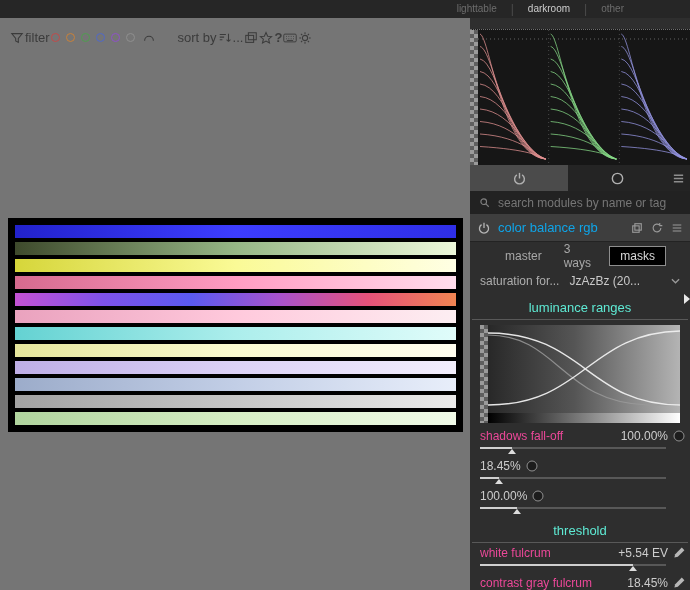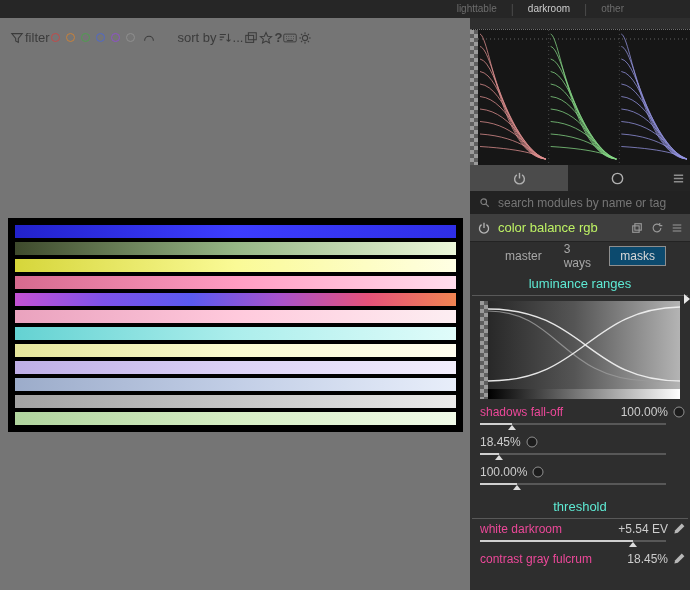--- a/index.html
+++ b/index.html
@@ -49,27 +49,27 @@
   .search-row{position:absolute;top:173px;left:0;width:220px;height:23px;background:#222;
               display:flex;align-items:center;gap:6px;padding:0 9px}
   .search-row svg{width:11px;height:11px;stroke:#808080;fill:none;stroke-width:1.4;flex:none}
   .search-row input{flex:1;min-width:0;background:transparent;border:none;outline:none;color:#aaa;font-size:12px;font-family:inherit}
   .search-row input::placeholder{color:#767676}
 
   .module{position:absolute;top:196px;left:0;right:0;bottom:0;color:#c3c3c3}
   .mod-header{height:28px;background:#3e3e3e;border-bottom:1px solid #232323;display:flex;align-items:center;gap:7px;padding:0 7px}
   .mod-power{display:flex;color:#b5b5b5}
   .mod-power svg{width:14px;height:14px;stroke:currentColor;fill:none;stroke-width:1.5}
-  .mod-title{font-size:13px;color:#bef264;flex:1}
+  .mod-title{font-size:13px;color:#0ea5e9;flex:1}
   .mod-icons{display:flex;gap:8px;color:#9a9a9a;align-items:center}
   .mod-icons span{display:flex}
   .mod-icons svg{width:12px;height:12px;stroke:currentColor;fill:none;stroke-width:1.3}
   .mod-tabs{height:27px;display:flex;align-items:center;justify-content:space-around;padding:0 24px}
   .mod-tab{font-size:12px;color:#a8a8a8;padding:2px 10px;border:1px solid transparent}
-  .mod-tab.active{border-color:#8e8e8e;color:#d8d8d8;background:#0c4a6e}
+  .mod-tab.active{border-color:#8e8e8e;color:#d8d8d8;background:#000000}
   .sat-row{height:24px;display:flex;align-items:center;padding:0 10px;font-size:12px;color:#adadad}
   .sat-value{margin-left:10px;color:#c9c9c9;white-space:nowrap}
   .chev{margin-left:auto;color:#9a9a9a;display:flex}
   .chev svg{width:9px;height:6px;stroke:currentColor;fill:none;stroke-width:1.4}
   .sec{margin:2px 2px 0;padding:5px 0 4px;text-align:center;font-size:13px;color:#5eead4;border-bottom:1px solid #595959}
   .graph-wrap{position:relative;margin:5px 10px 3px;height:98px}
   .graph-checker{position:absolute;left:0;top:0;width:8px;height:98px}
   .graph{position:absolute;left:8px;top:0;right:0;height:88px;
          background:linear-gradient(90deg,#282828 0%,#555555 45%,#b4b4b4 100%)}
   .graph svg{width:100%;height:100%;display:block}
@@ -271,20 +271,29 @@
           </span>
         </span>
       </div>
 
       <div id="modTabs" class="mod-tabs">
           <span class="mod-tab">master</span>
           <span class="mod-tab">3 ways</span>
           <span class="mod-tab active">masks</span>
         </div>
 
+      <div class="sat-row">
+        <span>saturation for...</span>
+        <span class="sat-value">JzAzBz (20...</span>
+        <span class="chev">
+          <svg viewBox="0 0 10 6">
+              <path d="M1 1l4 4 4-4"></path>
+            </svg>
+        </span>
+      </div>
 
       <div class="sec">luminance ranges</div>
 
       <div class="graph-wrap">
         <div class="checker graph-checker"></div>
         <div class="graph">
           <svg id="graphSvg" viewBox="0 0 192 88" preserveAspectRatio="none">
               <path d="M0 10 C70 10,74 78,160 80 L192 80" stroke="#9a9a9a" fill="none" opacity="0.85" stroke-width="1.2"></path>
               <path d="M0 8 C96 8,100 80,192 80" stroke="#efefef" fill="none" opacity="0.95" stroke-width="1.4"></path>
               <path d="M0 80 C96 80,100 8,192 6" stroke="#efefef" fill="none" opacity="0.95" stroke-width="1.4"></path>
@@ -337,21 +346,21 @@
               <div class="ctl-marker" style="left: calc(20% - 4px);"></div>
             </div>
           </div>
         </div>
 
       <div class="sec">threshold</div>
 
       <div id="thrSliders">
           <div class="ctl">
             <div class="ctl-top">
-              <span class="ctl-label">white darkroom</span>
+              <span class="ctl-label">white fulcrum</span>
               <span class="ctl-value">+5.54 EV</span>
               <span class="ctl-icon">
                 <svg viewBox="0 0 14 14">
                   <path d="M9.8 1.6l2.6 2.6-6.6 6.6-3.4 .8 .8-3.4z" fill="#b8b8b8"></path>
                 </svg>
               </span>
             </div>
             <div class="ctl-track">
               <div class="ctl-fill" style="width: 82%;"></div>
               <div class="ctl-marker" style="left: calc(82% - 4px);"></div>

